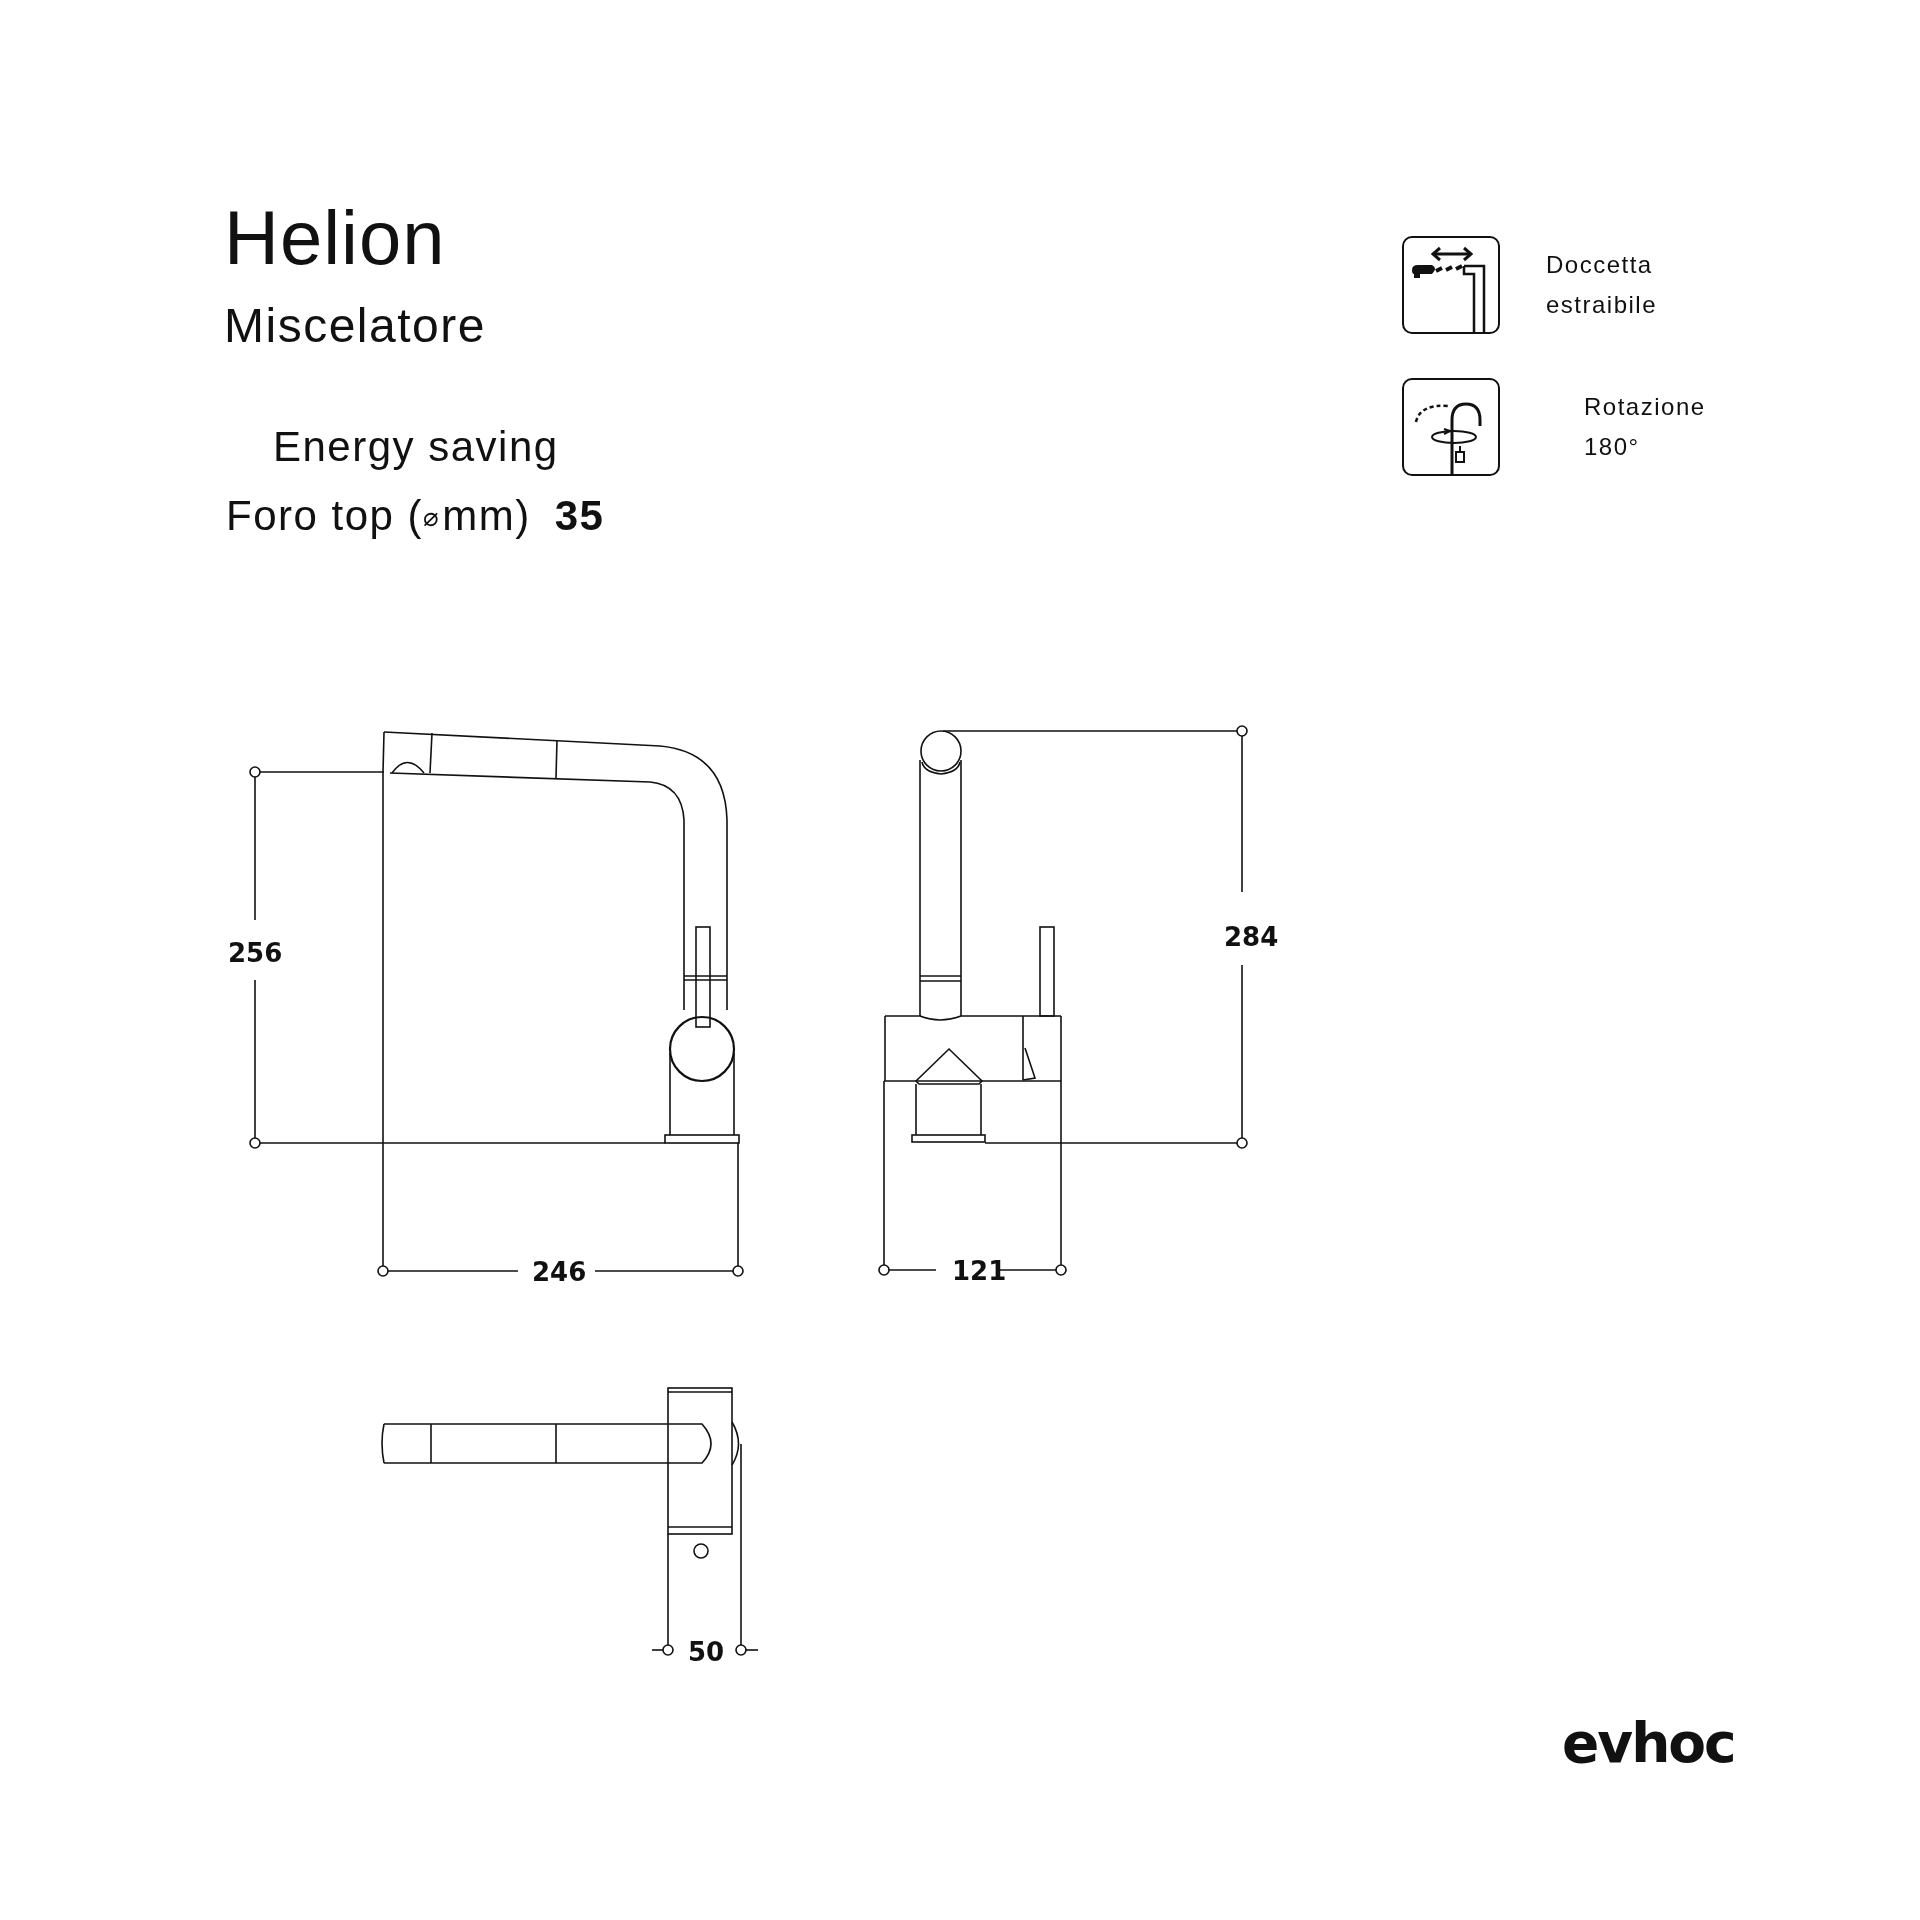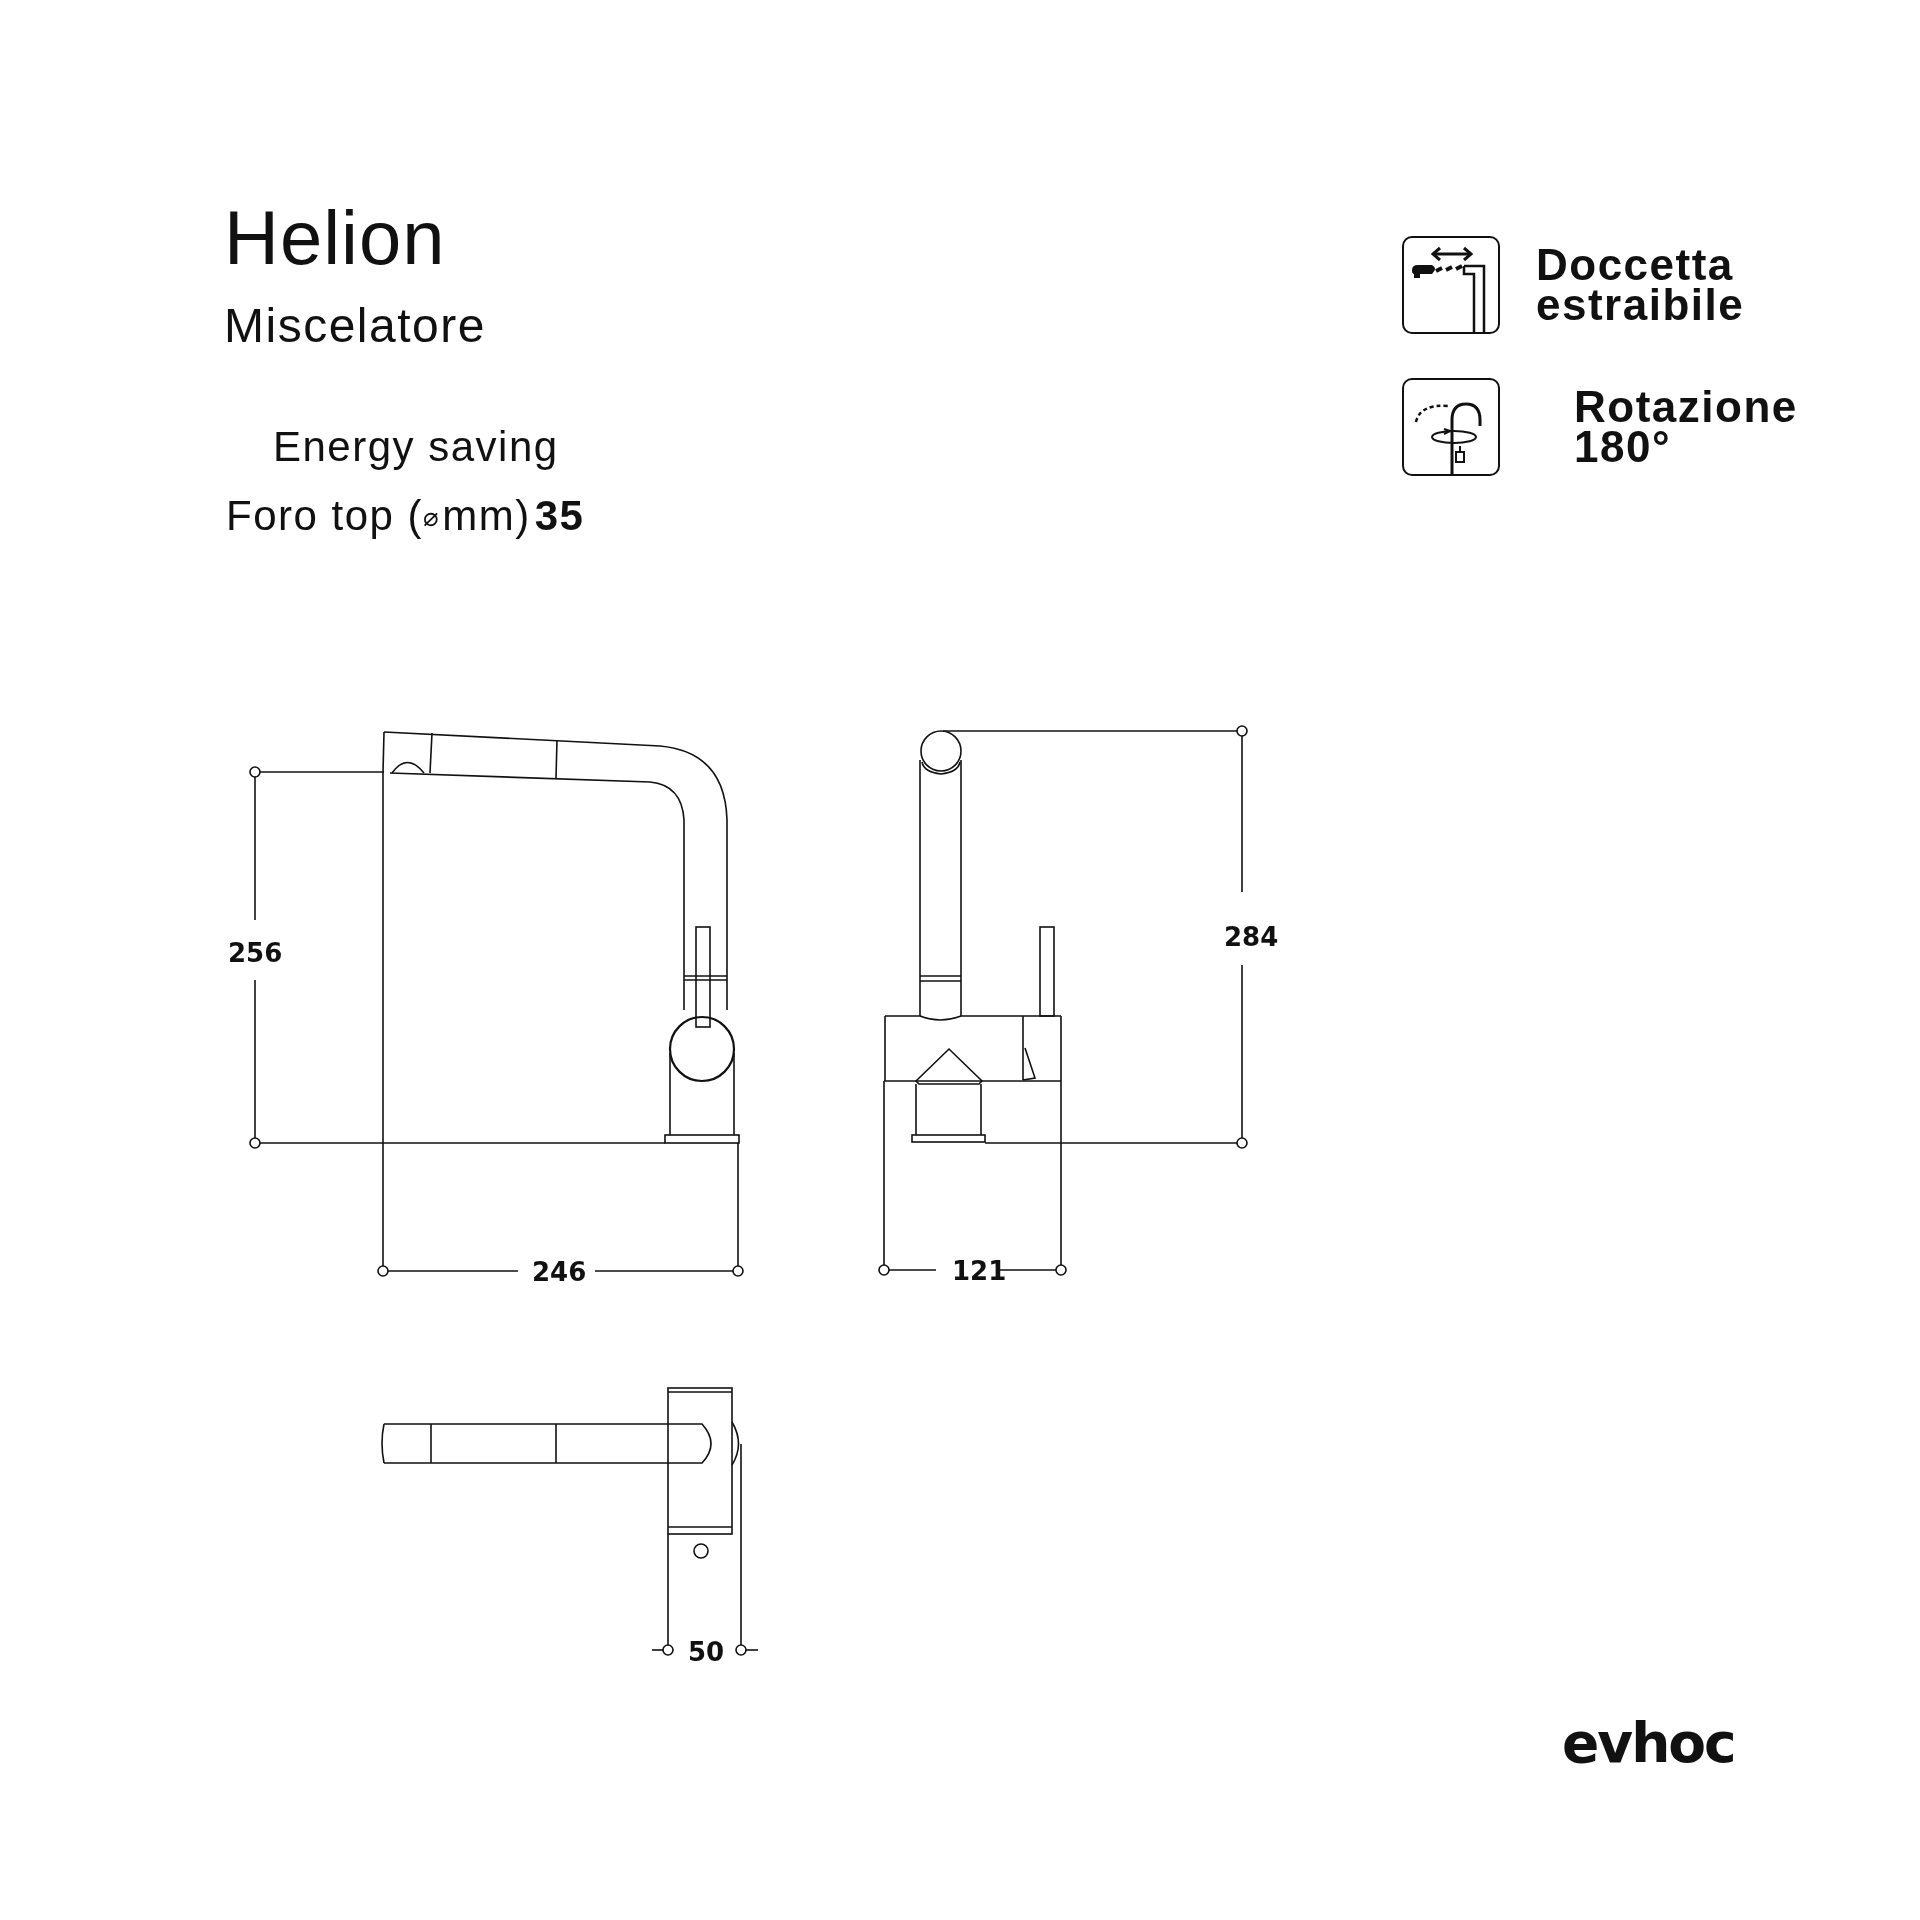--- a/index.html
+++ b/index.html
@@ -3,25 +3,25 @@
 <meta charset="utf-8">
 <style>
   html, body { margin: 0; padding: 0; background: #ffffff; }
   body { width: 1920px; height: 1920px; position: relative; overflow: hidden;
          font-family: "Liberation Sans", "DejaVu Sans", sans-serif; color: #111111; }
   .title { position: absolute; left: 224px; top: 200px; font-size: 76px; font-weight: 400; letter-spacing: 1px; line-height: 1; }
   .subtitle { position: absolute; left: 224px; top: 302px; font-size: 48px; font-weight: 300; letter-spacing: 1.5px; line-height: 1; }
   .spec { position: absolute; left: 226px; font-size: 42px; letter-spacing: 1.5px; line-height: 1; }
   .spec1 { top: 426px; margin-left: 47px; }
   .spec2 { top: 495px; }
-  .spec2 .val { font-weight: 700; margin-left: 4px; }
+  .spec2 .val { font-weight: 700; margin-left: 24px; }
   .spec2 .dia { font-size: 26px; vertical-align: 4px; margin-right: 2px; }
   .feature { position: absolute; left: 1402px; display: flex; align-items: center; }
   .feature .ico { width: 98px; height: 98px; border: 2.5px solid #111; border-radius: 10px; box-sizing: border-box; position: relative; background: #fff; }
-  .feature .lbl { margin-left: 36px; font-size: 44px; letter-spacing: 1.5px; line-height: 40px; font-weight: bold; }
+  .feature .lbl { margin-left: 46px; font-size: 24px; letter-spacing: 1.5px; line-height: 40px; }
   .feat1 { top: 236px; }
   .feat2 { top: 378px; gap: 38px; }
   .logo { position: absolute; left: 1562px; top: 1716px; font-size: 55px; font-weight: 900; letter-spacing: -2px; line-height: 1; font-family: "DejaVu Sans", sans-serif; }
   svg.drawing { position: absolute; left: 0; top: 0; }
   .dimtxt { font-family: "DejaVu Sans", sans-serif; font-weight: 700; font-size: 26px; fill: #111; }
 </style>
 </head>
 <body>
 
 <div class="title">Helion</div>

